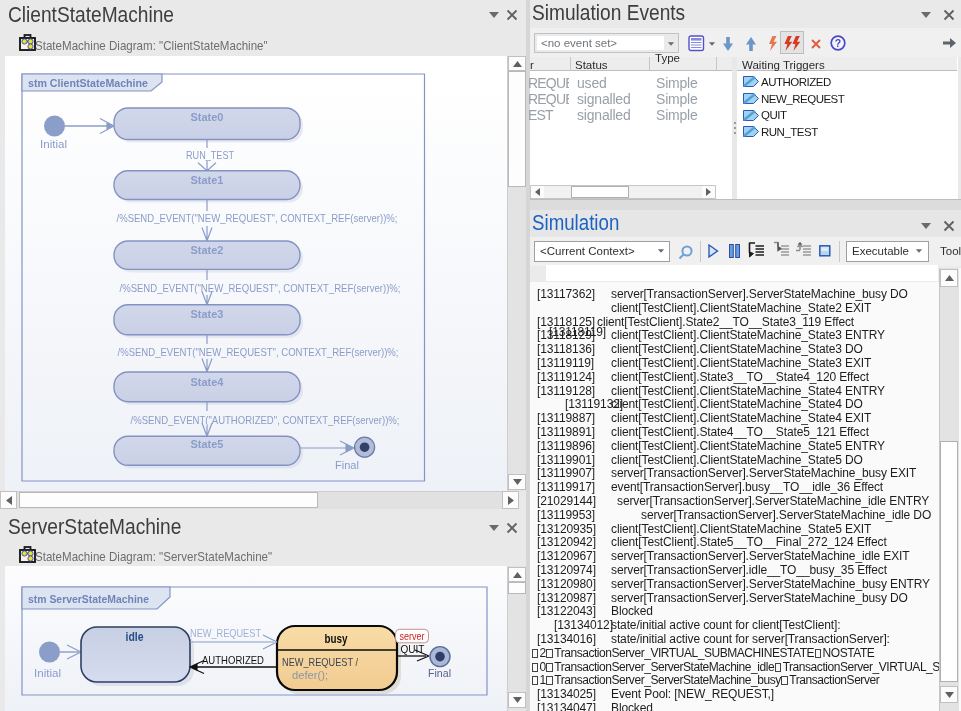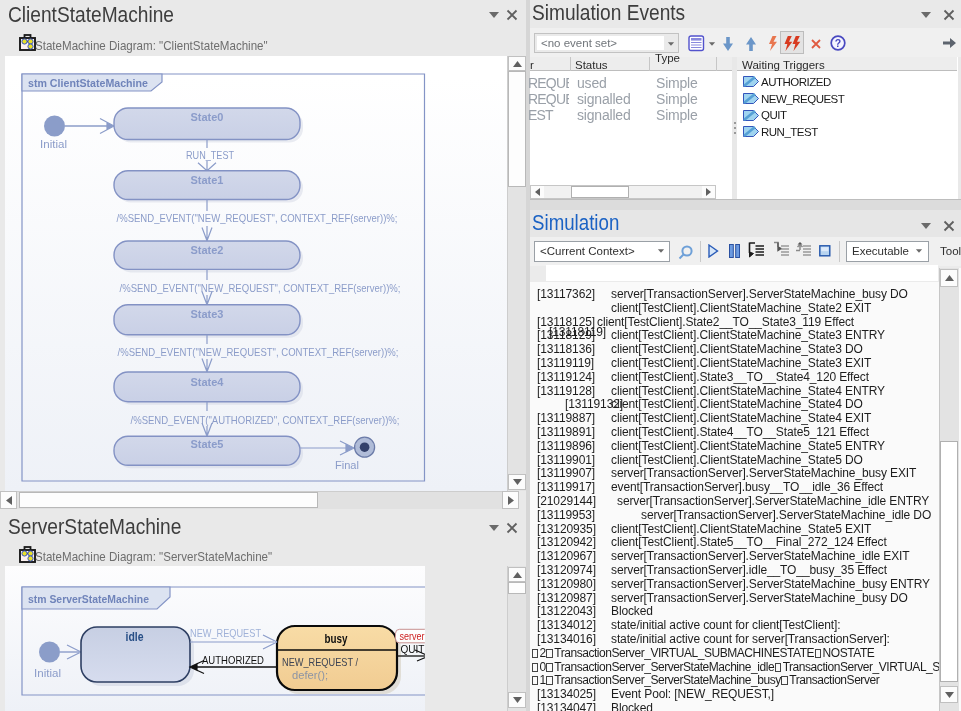--- a/index.html
+++ b/index.html
@@ -147,21 +147,21 @@
 <svg class="abs" style="left:19px;top:546px" width="17" height="17" viewBox="0 0 17 17">
   <rect x="5.5" y="1" width="6" height="4" fill="none" stroke="#1a1a1a" stroke-width="1.8"></rect>
   <rect x="1" y="4" width="15" height="12" fill="#fdf2f0" stroke="#1a1a1a" stroke-width="1.9"></rect>
   <path d="M5.5 7.5 L11.5 7.5 M11.5 7.5 L11.5 12.5" stroke="#111" stroke-width="1.5"></path>
   <circle cx="5.5" cy="7.5" r="2.6" fill="#e8e02a" stroke="#3a56c8" stroke-width="1"></circle>
   <circle cx="11.5" cy="7.5" r="2.6" fill="#e8e02a" stroke="#3a56c8" stroke-width="1"></circle>
   <circle cx="11.5" cy="12.5" r="2.6" fill="#e8e02a" stroke="#3a56c8" stroke-width="1"></circle>
 </svg>
 <div class="abs sub-txt" style="left:35px;top:549px;">StateMachine Diagram: "ServerStateMachine"</div>
 
-<div class="abs" style="left:5px;top:566px;width:420px;height:145px;background:linear-gradient(to bottom,#fdfdfe 0%,#eef1f7 100%);overflow:hidden;">
+<div class="abs" style="left:5px;top:566px;width:502px;height:145px;background:linear-gradient(to bottom,#fdfdfe 0%,#eef1f7 100%);overflow:hidden;">
 <svg width="502" height="145" style="font-family:'Liberation Sans',sans-serif;">
   <defs>
     <linearGradient id="idlefill" x1="0" y1="0" x2="0" y2="1">
       <stop offset="0" stop-color="#c7cfe3"></stop>
           <stop offset="1" stop-color="#d6dcee"></stop>
     </linearGradient>
     <linearGradient id="busyfill" x1="0" y1="0" x2="0" y2="1">
       <stop offset="0" stop-color="#f8dca6"></stop>
           <stop offset="1" stop-color="#f1cc92"></stop>
     </linearGradient>
@@ -420,21 +420,21 @@
       <div class="log" style="position:absolute;left:7px;top:264.2px;">[13120967]</div>
       <div class="log" style="position:absolute;left:81px;top:264.2px;">server[TransactionServer].ServerStateMachine_idle EXIT</div>
       <div class="log" style="position:absolute;left:7px;top:278px;">[13120974]</div>
       <div class="log" style="position:absolute;left:81px;top:278px;">server[TransactionServer].idle__TO__busy_35 Effect</div>
       <div class="log" style="position:absolute;left:7px;top:291.8px;">[13120980]</div>
       <div class="log" style="position:absolute;left:81px;top:291.8px;">server[TransactionServer].ServerStateMachine_busy ENTRY</div>
       <div class="log" style="position:absolute;left:7px;top:305.6px;">[13120987]</div>
       <div class="log" style="position:absolute;left:81px;top:305.6px;">server[TransactionServer].ServerStateMachine_busy DO</div>
       <div class="log" style="position:absolute;left:7px;top:319.40000000000003px;">[13122043]</div>
       <div class="log" style="position:absolute;left:81px;top:319.40000000000003px;">Blocked</div>
-      <div class="log" style="position:absolute;left:7px;top:333.20000000000005px;">[13134012]</div>
+      <div class="log" style="position:absolute;left:24px;top:333.20000000000005px;">[13134012]</div>
       <div class="log" style="position:absolute;left:81px;top:333.20000000000005px;">state/initial active count for client[TestClient]:</div>
       <div class="log" style="position:absolute;left:7px;top:347px;">[13134016]</div>
       <div class="log" style="position:absolute;left:81px;top:347px;">state/initial active count for server[TransactionServer]:</div>
       <div class="log" style="position:absolute;left:1px;top:360.8px;width:408px;overflow:hidden;letter-spacing:-0.45px;"><span style="display:inline-block;width:6.5px;height:9px;border:1px solid #444;margin:0 1.5px 0 0.5px;vertical-align:-1px;"></span>2<span style="display:inline-block;width:6.5px;height:9px;border:1px solid #444;margin:0 1.5px 0 0.5px;vertical-align:-1px;"></span>TransactionServer_VIRTUAL_SUBMACHINESTATE<span style="display:inline-block;width:6.5px;height:9px;border:1px solid #444;margin:0 1.5px 0 0.5px;vertical-align:-1px;"></span>NOSTATE</div>
       <div class="log" style="position:absolute;left:1px;top:374.6px;width:408px;overflow:hidden;letter-spacing:-0.45px;"><span style="display:inline-block;width:6.5px;height:9px;border:1px solid #444;margin:0 1.5px 0 0.5px;vertical-align:-1px;"></span>0<span style="display:inline-block;width:6.5px;height:9px;border:1px solid #444;margin:0 1.5px 0 0.5px;vertical-align:-1px;"></span>TransactionServer_ServerStateMachine_idle<span style="display:inline-block;width:6.5px;height:9px;border:1px solid #444;margin:0 1.5px 0 0.5px;vertical-align:-1px;"></span>TransactionServer_VIRTUAL_SUBMACHINESTATE</div>
       <div class="log" style="position:absolute;left:1px;top:388.40000000000003px;width:408px;overflow:hidden;letter-spacing:-0.45px;"><span style="display:inline-block;width:6.5px;height:9px;border:1px solid #444;margin:0 1.5px 0 0.5px;vertical-align:-1px;"></span>1<span style="display:inline-block;width:6.5px;height:9px;border:1px solid #444;margin:0 1.5px 0 0.5px;vertical-align:-1px;"></span>TransactionServer_ServerStateMachine_busy<span style="display:inline-block;width:6.5px;height:9px;border:1px solid #444;margin:0 1.5px 0 0.5px;vertical-align:-1px;"></span>TransactionServer</div>
       <div class="log" style="position:absolute;left:7px;top:402.20000000000005px;">[13134025]</div>
       <div class="log" style="position:absolute;left:81px;top:402.20000000000005px;">Event Pool: [NEW_REQUEST,]</div>
       <div class="log" style="position:absolute;left:7px;top:416px;">[13134047]</div>
       <div class="log" style="position:absolute;left:81px;top:416px;">Blocked</div>

